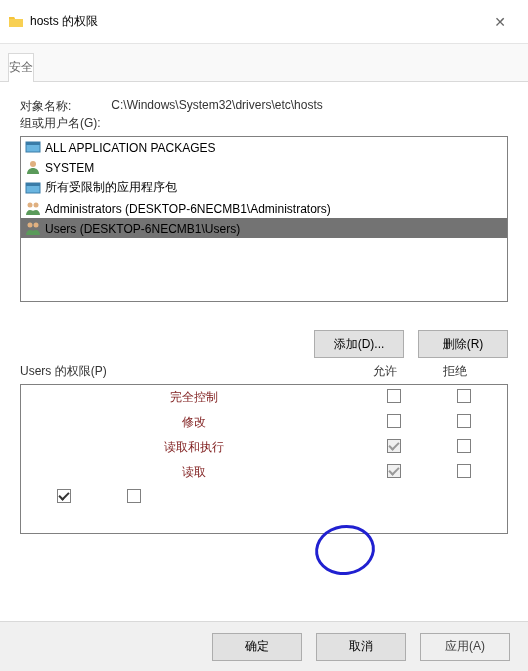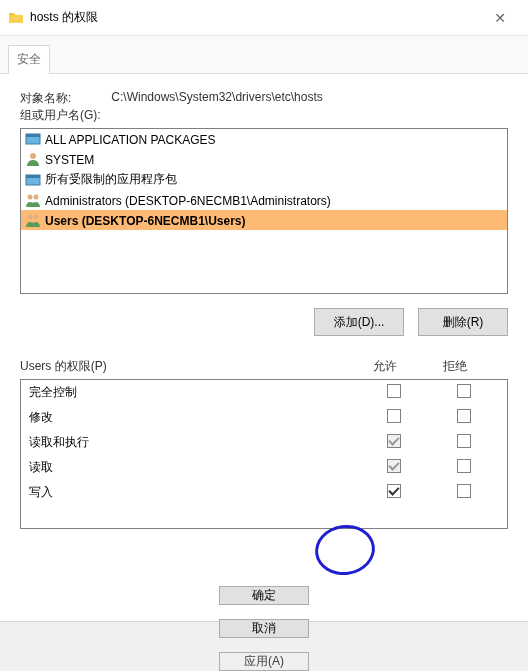--- a/index.html
+++ b/index.html
@@ -6,21 +6,21 @@
   body {
     font-family: "Microsoft YaHei", "Segoe UI", sans-serif;
     font-size: 12px;
     background: #fff;
     width: 528px;
     height: 671px;
     overflow: hidden;
     position: relative;
   }
   .titlebar {
-    height: 36px;
+    height: 44px;
     display: flex;
     align-items: center;
     padding: 0 8px;
     border-bottom: 1px solid #e5e5e5;
     background: #fff;
   }
   .titlebar .folder-icon {
     width: 16px; height: 16px;
     margin-right: 6px;
   }
@@ -32,21 +32,21 @@
     font-size: 14px;
     cursor: pointer;
   }
   .tabstrip {
     display: flex;
     padding: 8px 8px 0 8px;
     border-bottom: 1px solid #d9d9d9;
     background: #f9f9f9;
   }
   .tab {
-    padding: 5px 8px 6px;
+    padding: 5px 0 6px;
     border: 1px solid #d9d9d9;
     border-bottom: none;
     background: #fff;
     font-size: 12px;
     position: relative;
     top: 1px;
     cursor: pointer;
     color: #666;
   }
   .content {
@@ -62,37 +62,37 @@
     background: #fff;
     overflow: auto;
   }
   .list-item {
     display: flex;
     align-items: flex-end;
     padding: 2px 4px;
     font-size: 12px;
     cursor: pointer;
   }
-  .list-item.selected { background: #fdba74; font-weight: bold; }
+  .list-item.selected { background: #737373; }
   .list-icon { width: 16px; height: 16px; margin-right: 4px; flex-shrink:0; }
-  .btn-row { display: flex; justify-content: flex-end; margin-top: 14px; gap: 14px; }
+  .btn-row { display: flex; justify-content: flex-end; margin-top: 28px; gap: 14px; }
   .btn {
     min-width: 90px;
     height: 28px;
     padding: 0 14px;
     border: 1px solid #adadad;
     background: #e1e1e1;
     font-family: inherit;
     font-size: 12px;
     cursor: pointer;
   }
   .btn:disabled { color:#404040; background:#efefef; cursor:default;}
   .perm-header {
     display: flex;
-    margin-top: 22px;
+    margin-top: 5px;
     margin-bottom: 4px;
     align-items: flex-end;
   }
   .perm-header .ph-title { flex:1; color:#333; }
   .perm-header .ph-col { width: 70px; text-align: center; color:#333;}
   .perm-header .scroll-space { width: 18px; }
   .perm-box {
     border: 1px solid #808080;
     height: 150px;
     display: flex;
@@ -101,21 +101,21 @@
     flex:1;
     overflow-y: scroll;
     overflow-x: hidden;
   }
   .perm-row {
     display: flex;
     align-items: center;
     padding: 4px 8px;
     font-size: 12px;
   }
-  .perm-name { flex:1; color:#000000; }
+  .perm-name { flex:1; color:#7f1d1d;text-align:center; }
   .perm-cell { width: 70px; text-align: center; }
   .cb {
     width: 14px; height: 14px;
     border: 1px solid #808080;
     display: inline-block;
     background: #fff;
     position: relative;
     cursor: pointer;
   }
   .cb.disabled { background: #f0f0f0; cursor: default; }
@@ -133,21 +133,20 @@
     position: absolute;
     bottom: 0; left: 0; right: 0;
     height: 50px;
     display: flex;
     align-items: center;
     justify-content: flex-end;
     gap: 14px;
     padding: 0 18px;
     background: #f0f0f0;
     border-top: 1px solid #d9d9d9;
-    flex-direction: column;
   }
   .annot {
     position: absolute;
     border: 3px solid #2020d0;
     border-radius: 50%;
     width: 60px; height: 50px;
     left: 315px; top: 525px;
     pointer-events: none;
     transform: rotate(-8deg);
   }
@@ -245,21 +244,20 @@
           <span class="perm-name">读取和执行</span>
           <span class="perm-cell"><span class="cb checked disabled"></span></span>
           <span class="perm-cell"><span class="cb"></span></span>
         </div>
         <div class="perm-row">
           <span class="perm-name">读取</span>
           <span class="perm-cell"><span class="cb checked disabled"></span></span>
           <span class="perm-cell"><span class="cb"></span></span>
         </div>
         <div class="perm-row">
-          <span class="perm-name">写入</span>
           <span class="perm-cell"><span class="cb checked"></span></span>
           <span class="perm-cell"><span class="cb"></span></span>
         </div>
       </div>
   </div>
 
 </div>
 
 <div class="footer">
   <button class="btn">确定</button>

